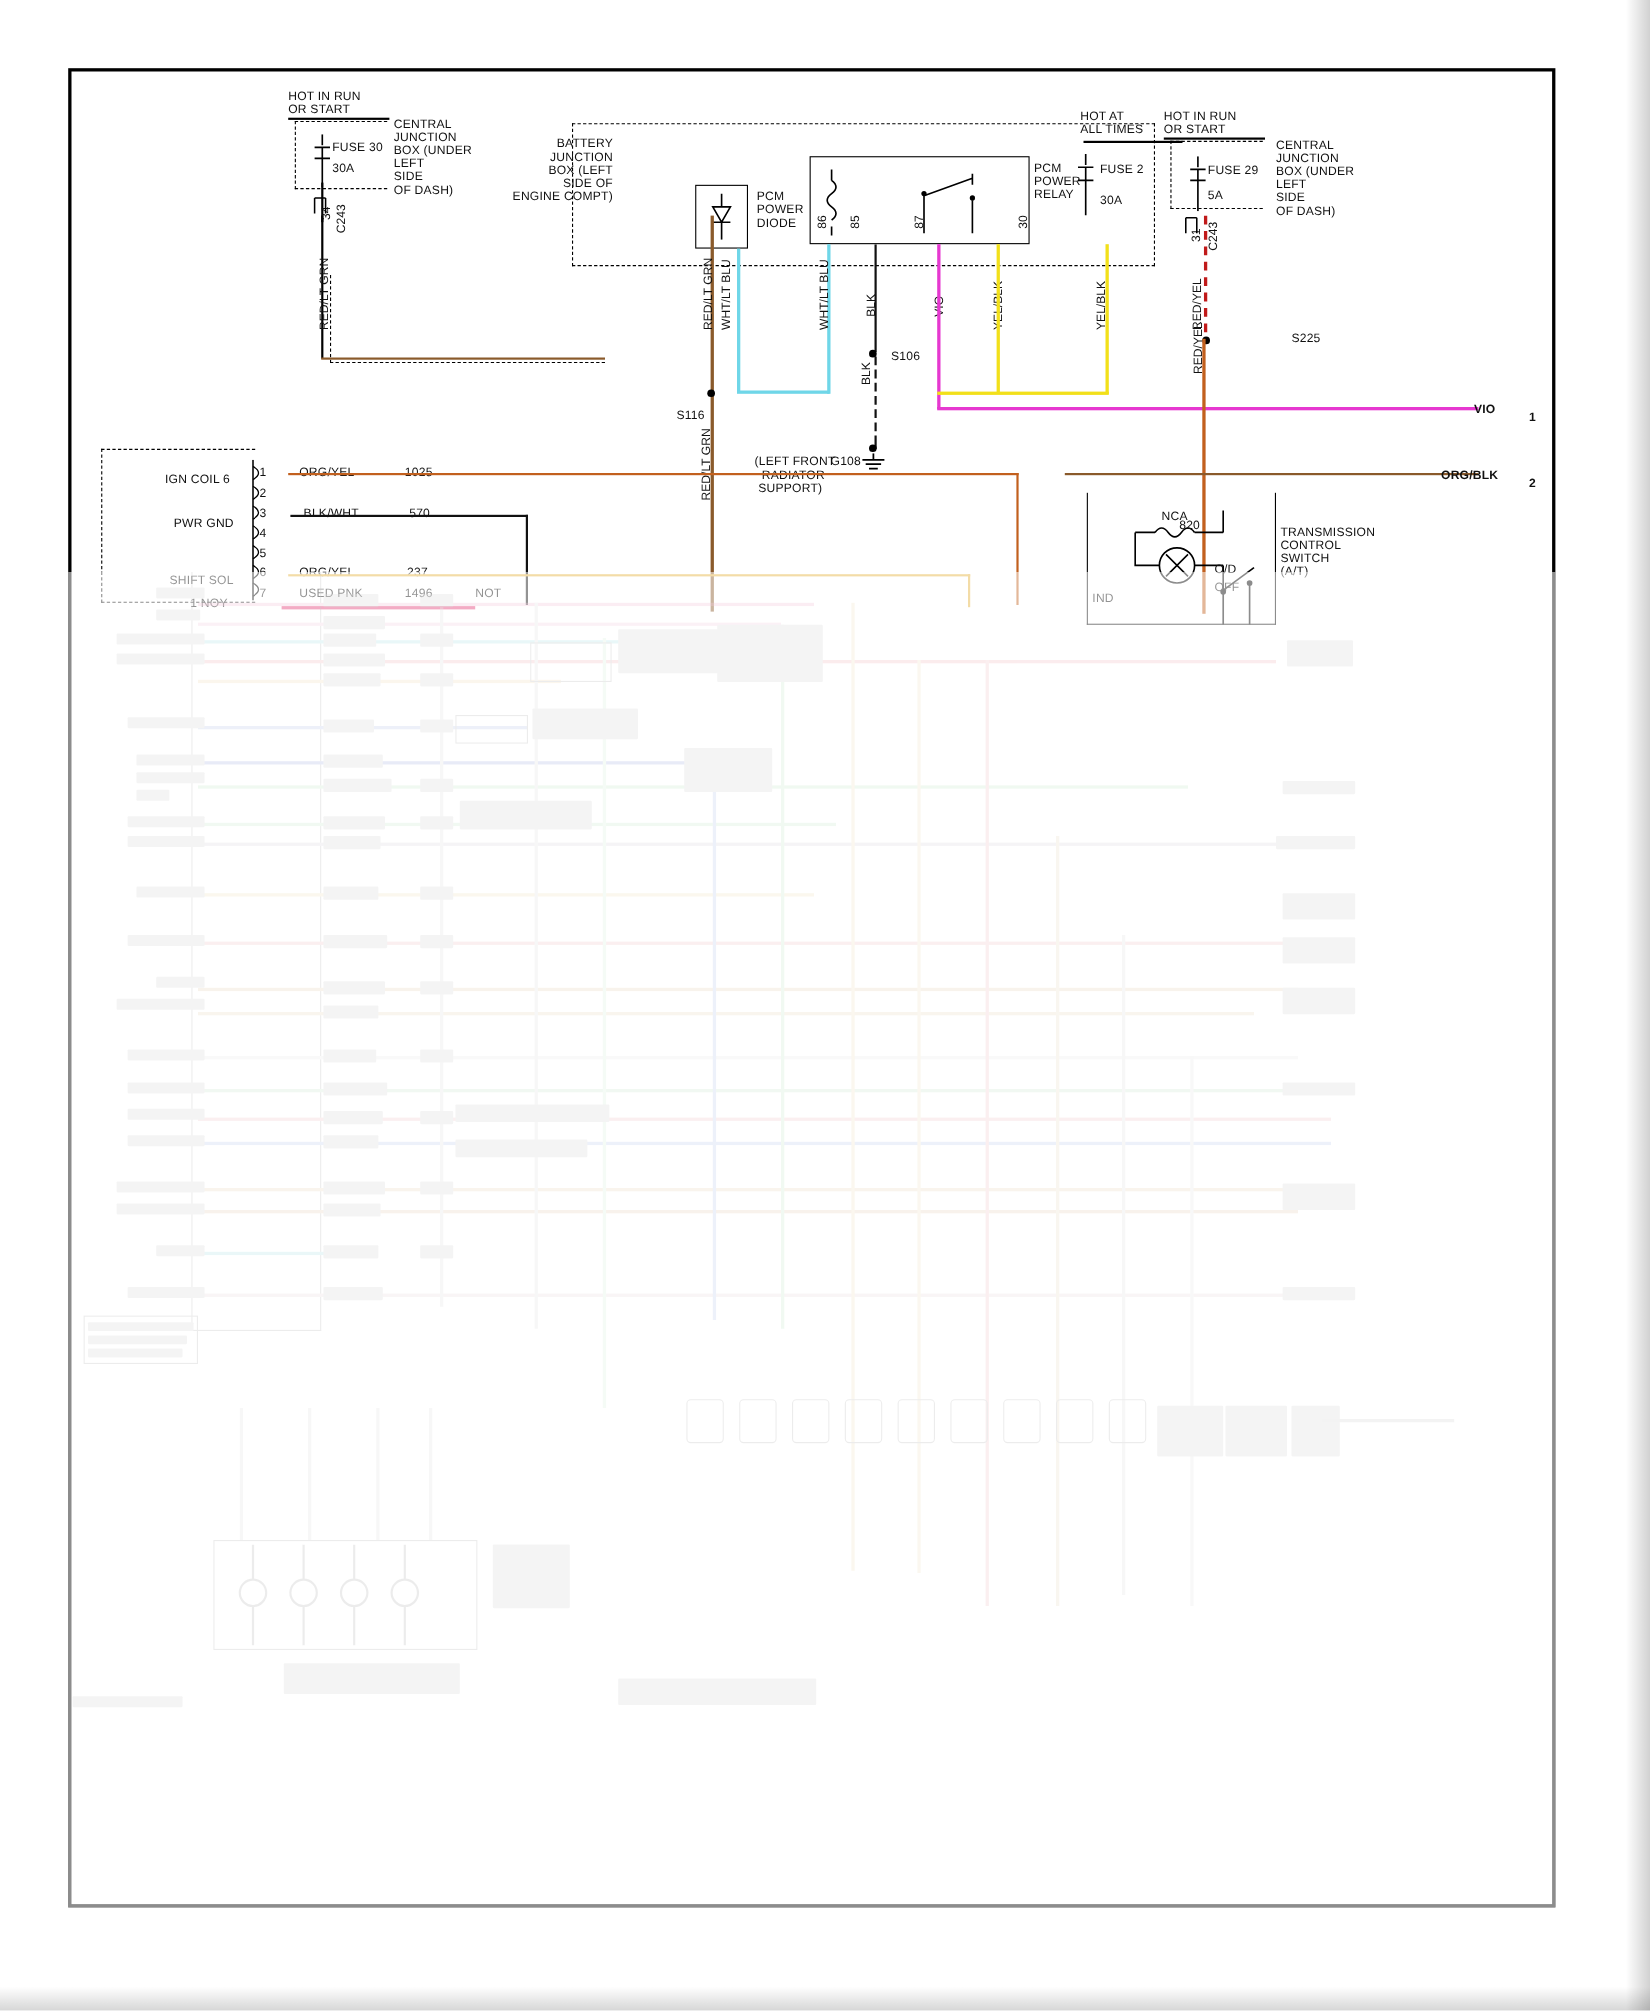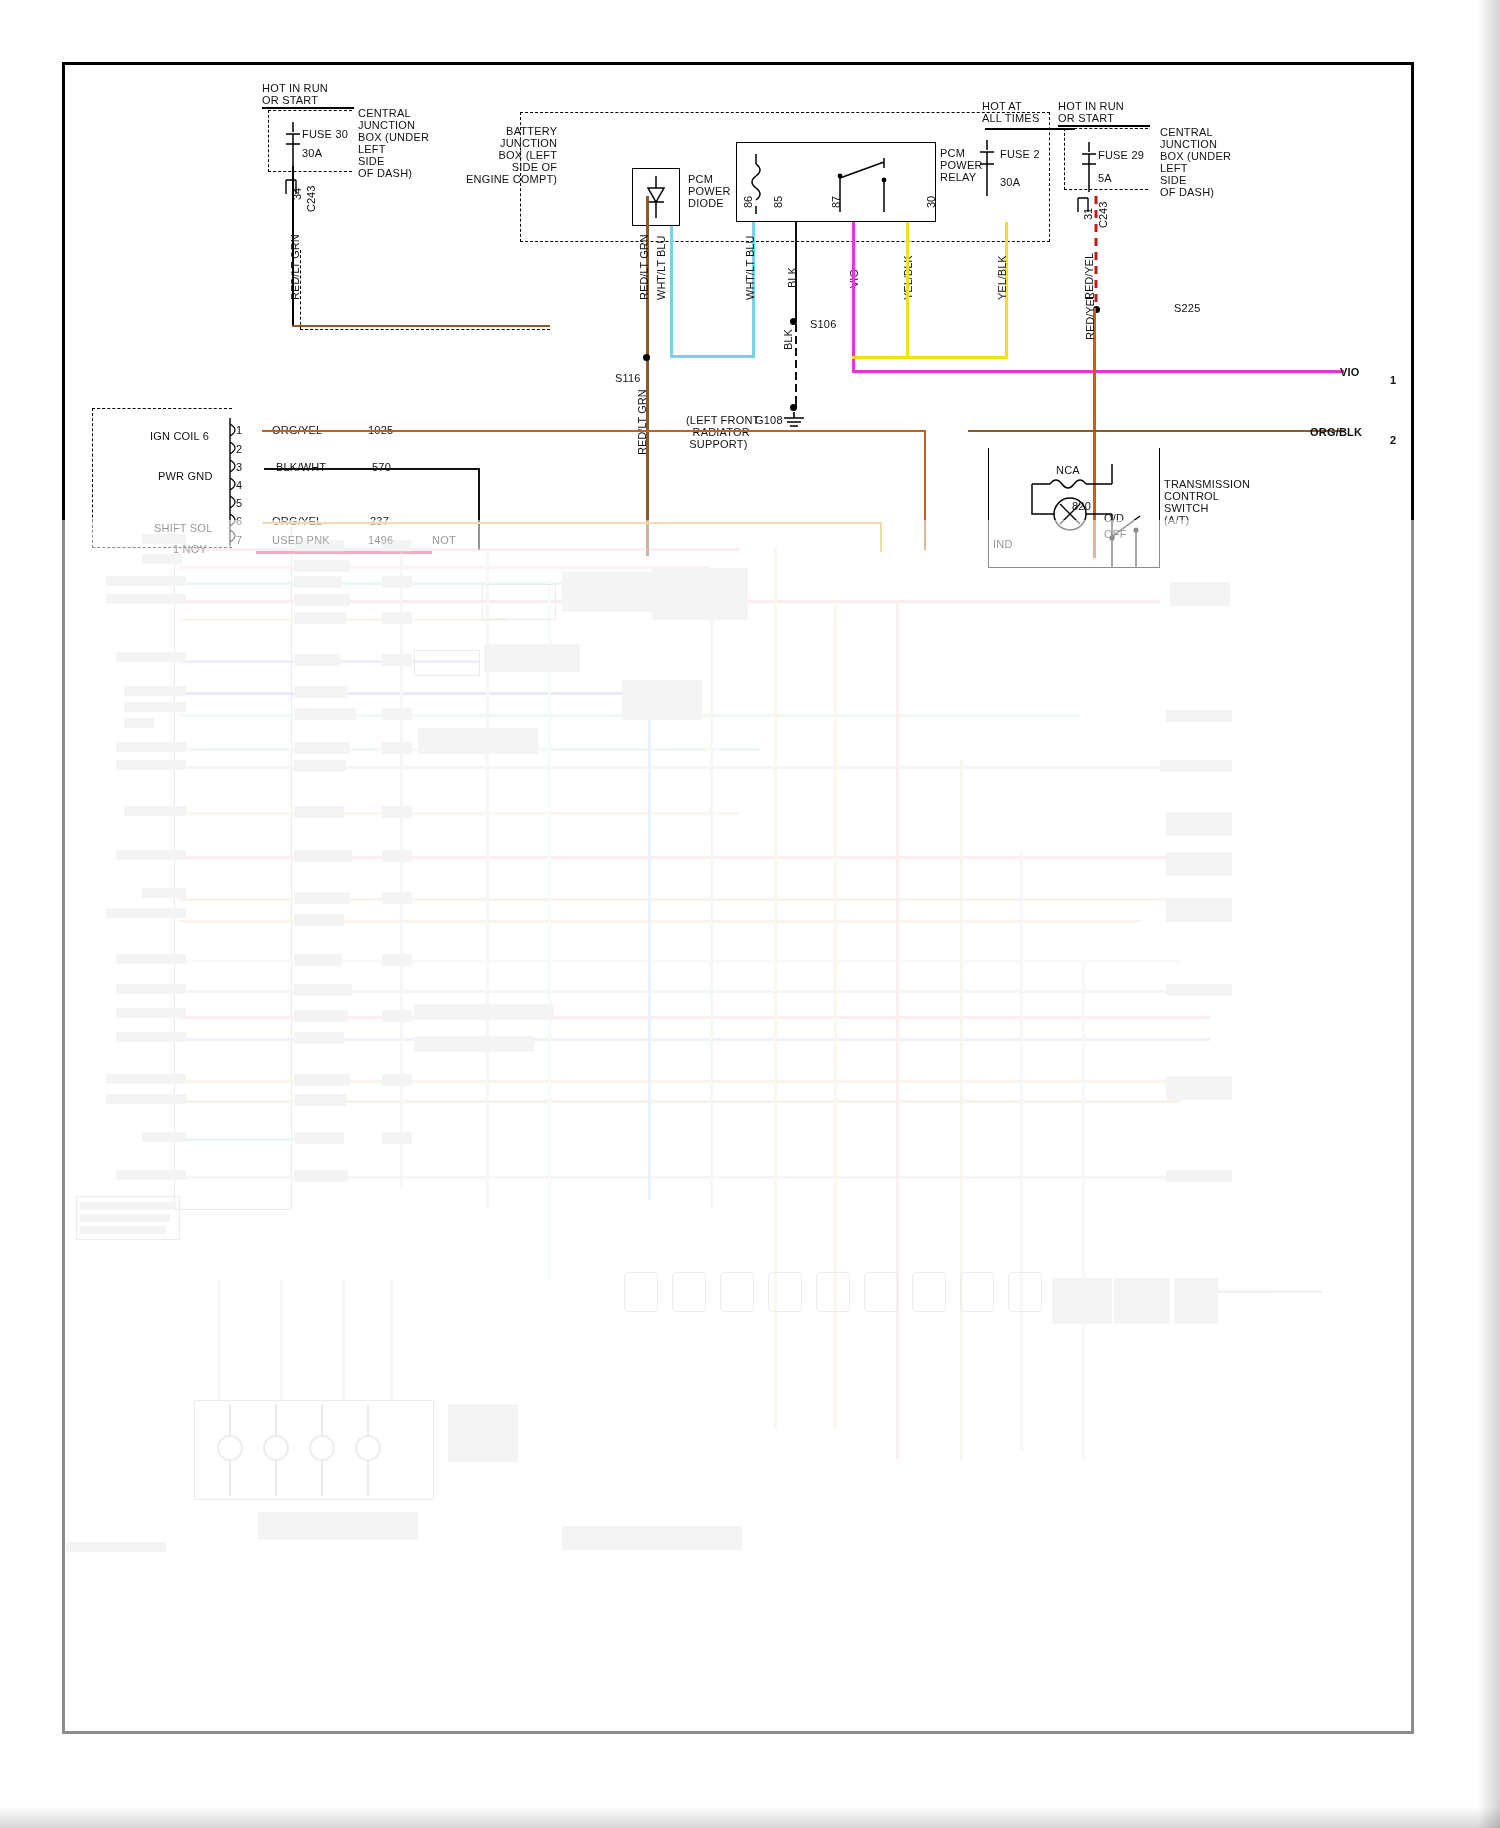--- a/index.html
+++ b/index.html
@@ -233,21 +233,21 @@
     <path d="M40 32 L40 62 L62 62" stroke="#000" stroke-width="1.5" fill="none"></path>
     <path d="M94 62 L120 62" stroke="#000" stroke-width="1.5" fill="none"></path>
 
     <path d="M120 12 L120 32 M120 62 L120 86" stroke="#000" stroke-width="1.5" fill="none"></path>
     <circle cx="120" cy="86" r="2.6" fill="#000"></circle>
     <circle cx="144" cy="78" r="2.6" fill="#000"></circle>
     <path d="M118 86 L148 64" stroke="#000" stroke-width="1.5" fill="none"></path>
     <path d="M144 78 L144 116" stroke="#000" stroke-width="1.5" fill="none"></path>
     <path d="M120 86 L120 116" stroke="#000" stroke-width="1.5" fill="none"></path>
   </svg>
-  <div class="lbl" style="left:1072px;top:500px;">820</div>
+  <div class="lbl" style="left:1072px;top:472px;">820</div>
   <div class="lbl" style="left:993px;top:538px;">IND</div>
   <div class="lbl" style="left:1104px;top:512px;">O/D</div>
   <div class="lbl" style="left:1104px;top:528px;">OFF</div>
 
   <div id="lower">
 
     <div class="boxg" style="left:112px;top:0px;width:118px;height:690px;border-top:none;"></div>
 
     <div class="lw" style="left:118px;top:28px;width:560px;background:#e48fb5;"></div>
     <div class="lw" style="left:118px;top:46px;width:530px;background:#e9a8c7;"></div>

